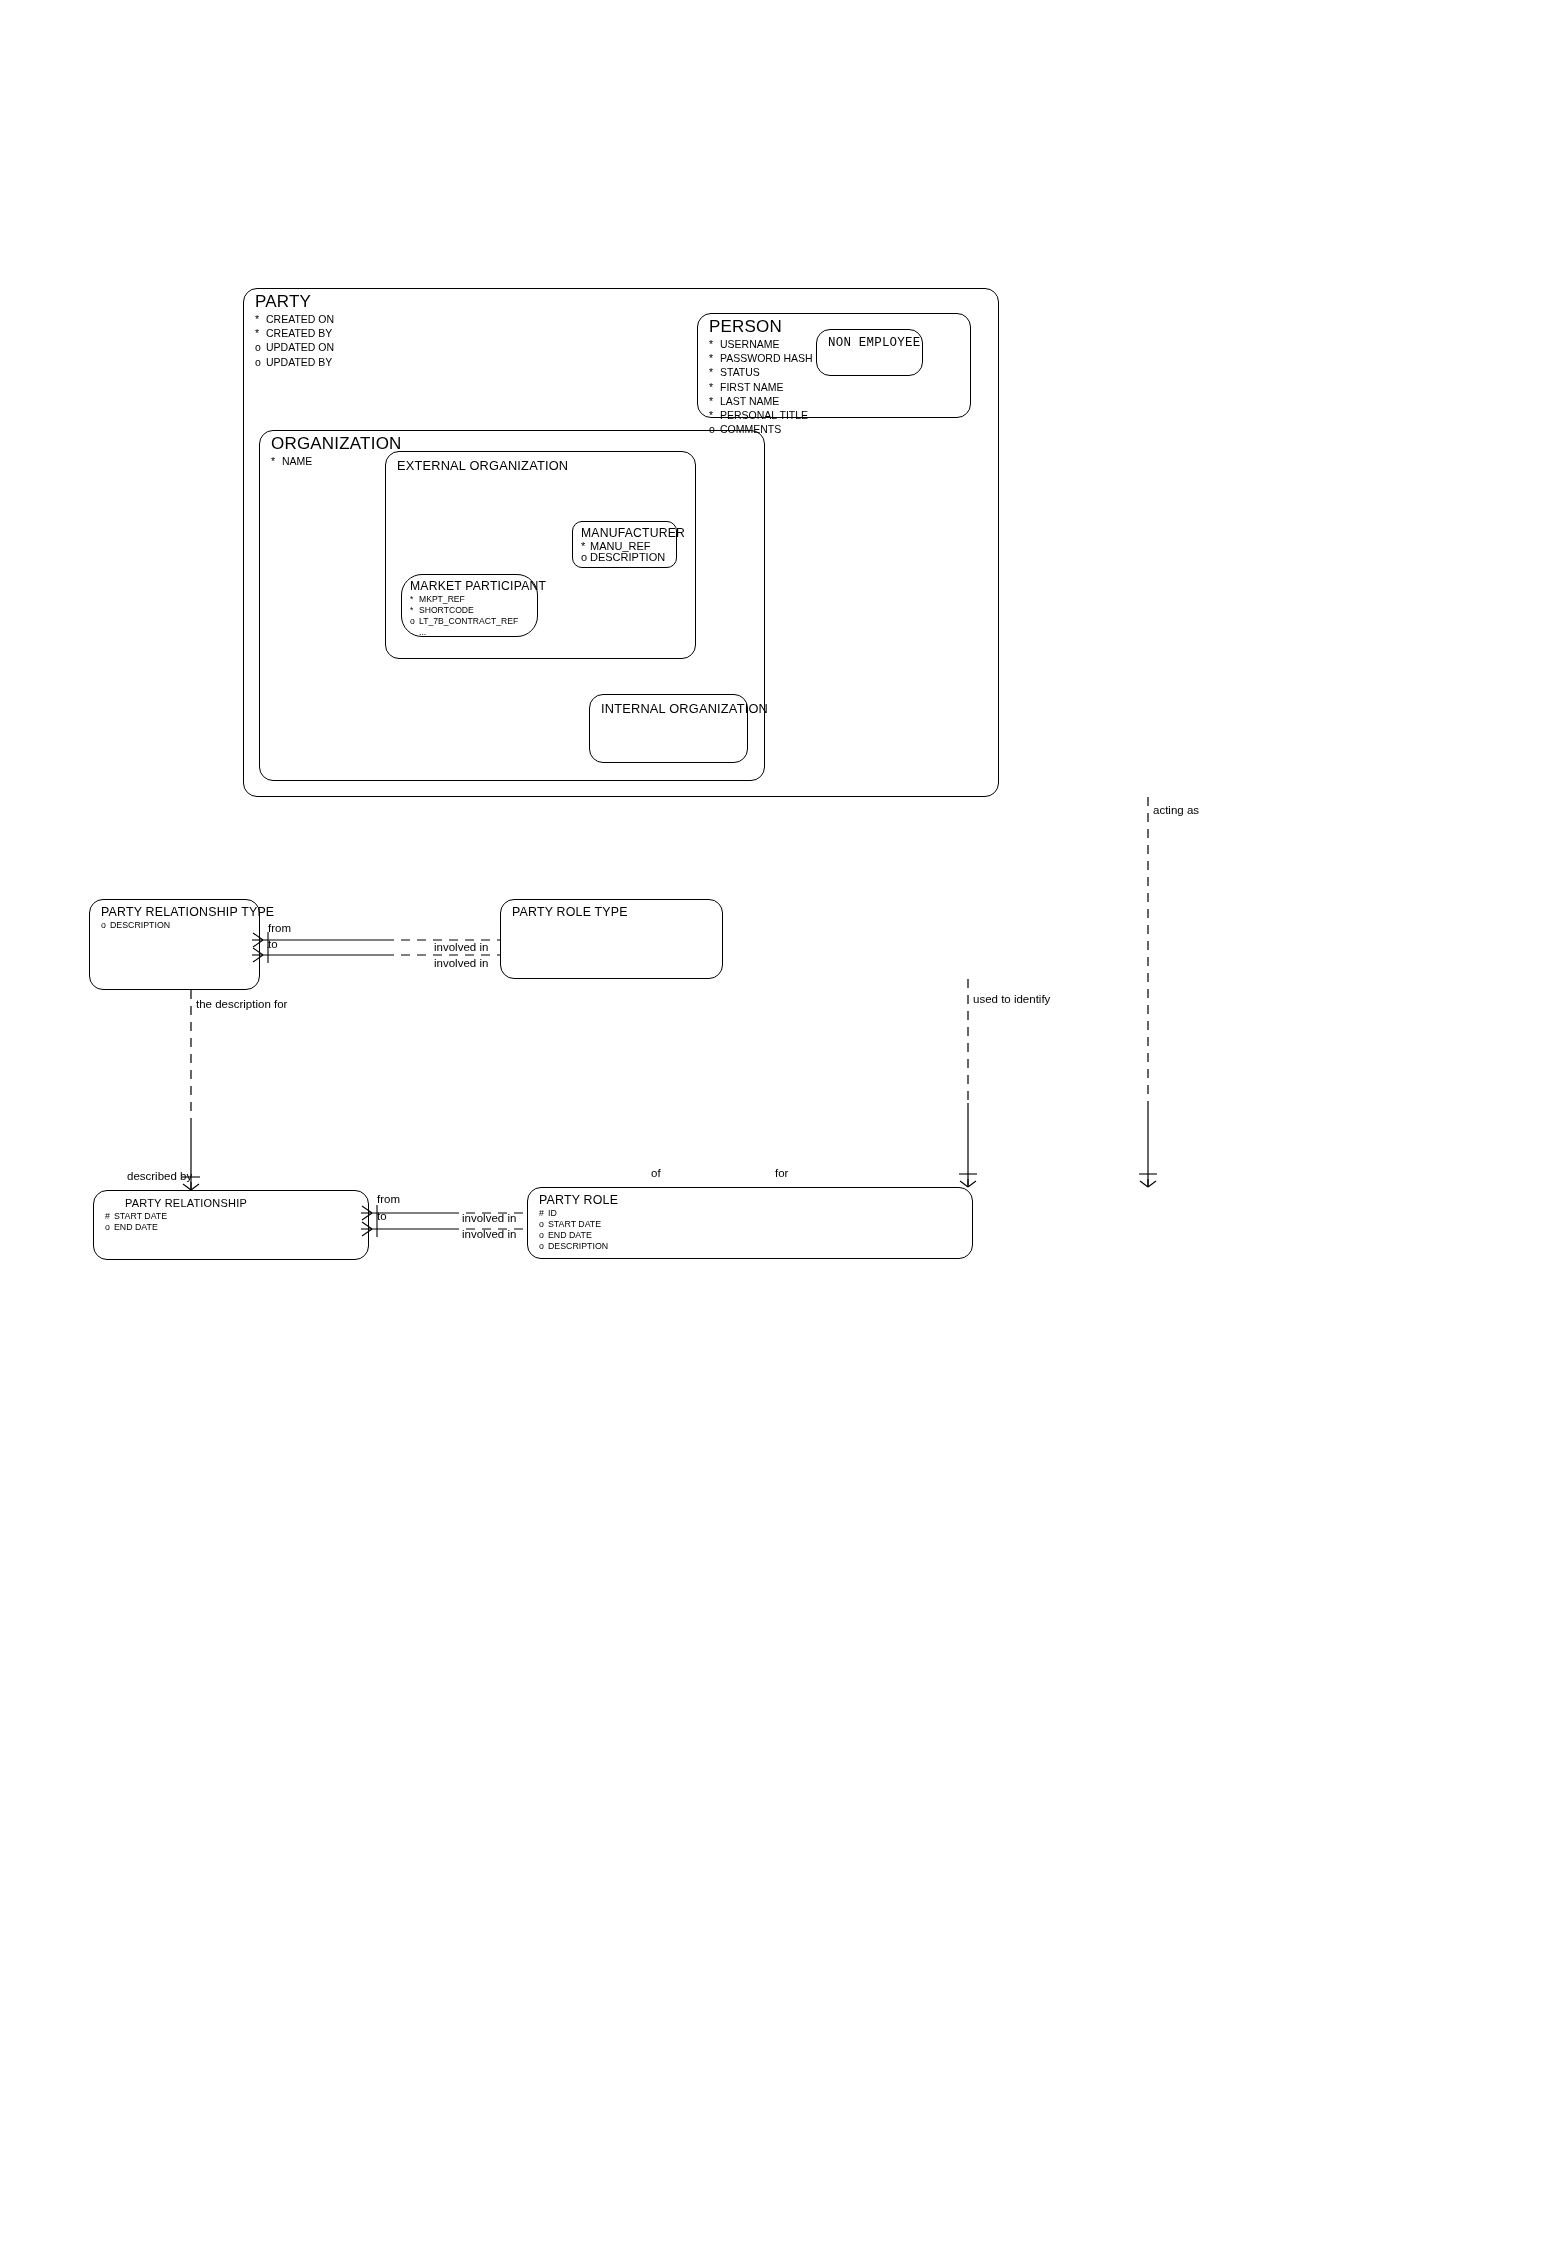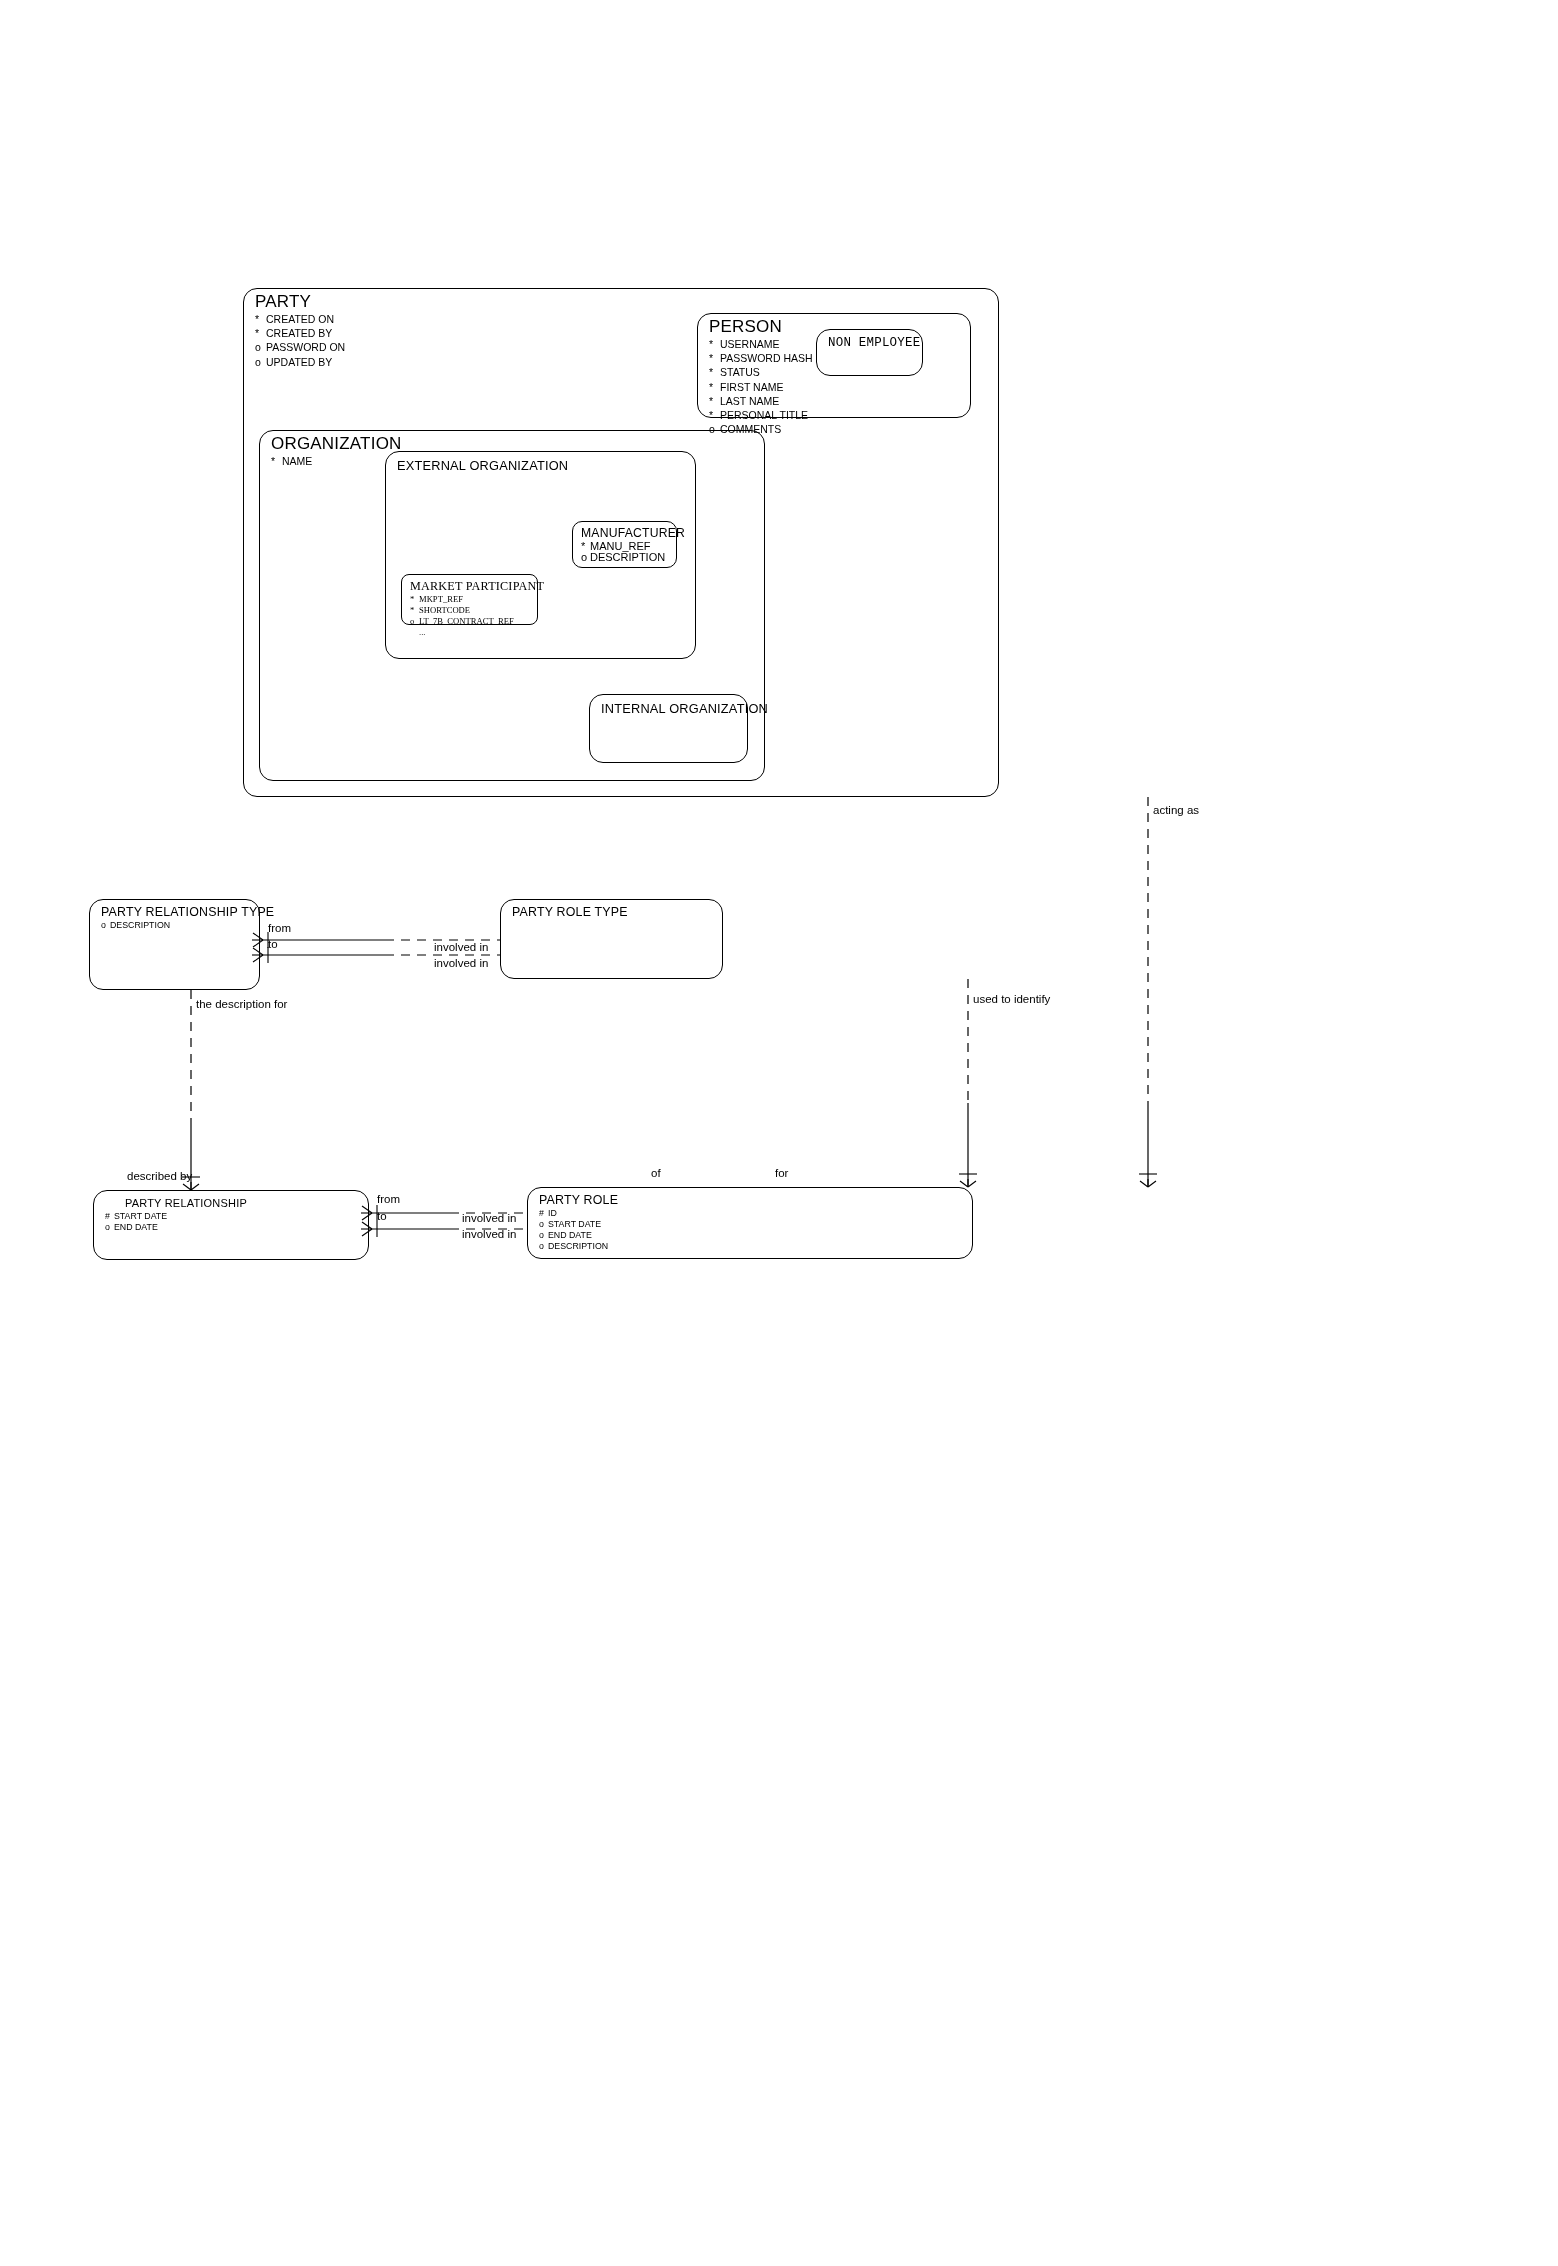--- a/index.html
+++ b/index.html
@@ -75,21 +75,21 @@
 </head>
 <body>
 
 <div id="canvas">
 
   <div class="entity" style="left:243px; top:288px; width:756px; height:509px;">
     <span class="ename">PARTY</span>
     <div class="attrs">
       <span class="row"><span class="mark">*</span><span>CREATED ON</span></span>
       <span class="row"><span class="mark">*</span><span>CREATED BY</span></span>
-      <span class="row"><span class="mark">o</span><span>PASSWORD ON</span></span>
+      <span class="row"><span class="mark">o</span><span>UPDATED ON</span></span>
       <span class="row"><span class="mark">o</span><span>UPDATED BY</span></span>
     </div>
   </div>
 
   <div class="entity" style="left:697px; top:313px; width:274px; height:105px;">
     <span class="ename">PERSON</span>
     <div class="attrs">
       <span class="row"><span class="mark">*</span><span>USERNAME</span></span>
       <span class="row"><span class="mark">*</span><span>PASSWORD HASH</span></span>
       <span class="row"><span class="mark">*</span><span>STATUS</span></span>
@@ -116,21 +116,21 @@
   </div>
 
   <div class="entity" style="left:572px; top:521px; width:105px; height:47px; border-radius:10px;">
     <span class="ename" style="font-size:12.2px; left:8px; top:4px;">MANUFACTURER</span>
     <div class="attrs" style="left:8px; top:19px; font-size:11px; line-height:11px;">
       <span class="row"><span class="mark" style="width:9px;">*</span><span>MANU_REF</span></span>
       <span class="row"><span class="mark" style="width:9px;">o</span><span>DESCRIPTION</span></span>
     </div>
   </div>
 
-  <div class="entity" style="left:401px; top:574px; width:137px; height:51px; border-radius:8px;font-family:Liberation Serif, serif;">
+  <div class="entity" style="left:401px; top:574px; width:137px; height:63px; border-radius:21px;">
     <span class="ename" style="font-size:12.2px; left:8px; top:4px;">MARKET PARTICIPANT</span>
     <div class="attrs" style="left:8px; top:19px; font-size:8.6px; line-height:11px;">
       <span class="row"><span class="mark" style="width:9px;">*</span><span>MKPT_REF</span></span>
       <span class="row"><span class="mark" style="width:9px;">*</span><span>SHORTCODE</span></span>
       <span class="row"><span class="mark" style="width:9px;">o</span><span>LT_7B_CONTRACT_REF</span></span>
       <span class="row"><span class="mark" style="width:9px;"></span><span>...</span></span>
     </div>
   </div>
 
   <div class="entity" style="left:589px; top:694px; width:159px; height:69px;">

